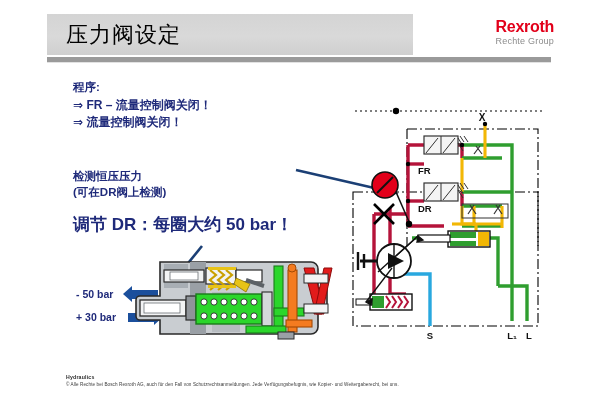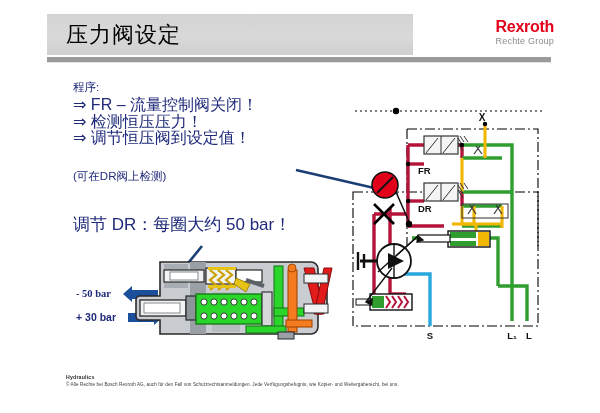--- a/index.html
+++ b/index.html
@@ -15,29 +15,29 @@
             background:#9a9a9a;}
   .hdr-rule-tail{position:absolute;left:47px;top:62px;width:504px;height:1px;background:#e2e2e2;}
   .page-title{position:absolute;left:66px;top:22px;font-size:22px;line-height:26px;
               color:#000;letter-spacing:1px;font-weight:400;
               font-family:"DejaVu Serif","Liberation Serif",serif;}
   .logo{position:absolute;right:46px;top:18px;text-align:left;}
   .logo-main{font-size:16px;font-weight:bold;color:#e2001a;letter-spacing:-0.3px;line-height:17px;}
   .logo-sub{font-size:9px;color:#8c8c8c;letter-spacing:0.2px;line-height:11px;margin-top:1px;}
 
   
-  .txt{position:absolute;color:#1f2a7a;font-weight:normal;}
+  .txt{position:absolute;color:#1f2a7a;font-weight:bold;}
   .t-proc{left:73px;top:80px;font-size:11.5px;}
-  .t-list{left:73px;top:97px;font-size:16px;line-height:16.5px;}
+  .t-list{left:73px;top:97px;font-size:12px;line-height:16.5px;}
   .t-list div{white-space:nowrap;}
   .t-check{left:73px;top:168px;font-size:11.5px;line-height:16px;}
   .t-dr{left:73px;top:213px;font-size:17px;}
 
   .barlab{position:absolute;color:#1f2a7a;font-weight:bold;font-size:10.5px;}
-  .bl1{left:76px;top:288px;font-family:Liberation Serif, serif;}
+  .bl1{left:76px;top:288px;}
   .bl2{left:76px;top:311px;}
 
   
   .arr{position:absolute;height:9px;background:#1b4f9c;}
   .arr-l{left:132px;top:290px;width:26px;}
   .arr-l:before{content:"";position:absolute;left:-9px;top:-4px;width:0;height:0;
                 border-top:8.5px solid transparent;border-bottom:8.5px solid transparent;
                 border-right:9px solid #1b4f9c;}
   .arr-r{left:128px;top:313px;width:26px;}
   .arr-r:after{content:"";position:absolute;right:-9px;top:-4px;width:0;height:0;
@@ -65,25 +65,25 @@
   <div class="page-title">压力阀设定</div>
 
   <div class="logo">
     <div class="logo-main">Rexroth</div>
     <div class="logo-sub">Rechte Group</div>
   </div>
 
   <div class="txt t-proc">程序:</div>
   <div class="txt t-list">
     <div>⇒ FR – 流量控制阀关闭！</div>
-    <div>⇒ 检测恒压压力！</div>
-    <div>⇒ 调节恒压阀到设定值！</div>
+    <div>⇒ 流量控制阀关闭！</div>
   </div>
 
   <div class="txt t-check">
+    <div>检测恒压压力</div>
     <div>(可在DR阀上检测)</div>
   </div>
 
   <div class="txt t-dr">调节 DR：每圈大约 50 bar！</div>
 
   <div class="barlab bl1">- 50 bar</div>
   <div class="barlab bl2">+ 30 bar</div>
   <div class="arr arr-l"></div>
   <div class="arr arr-r"></div>
 

